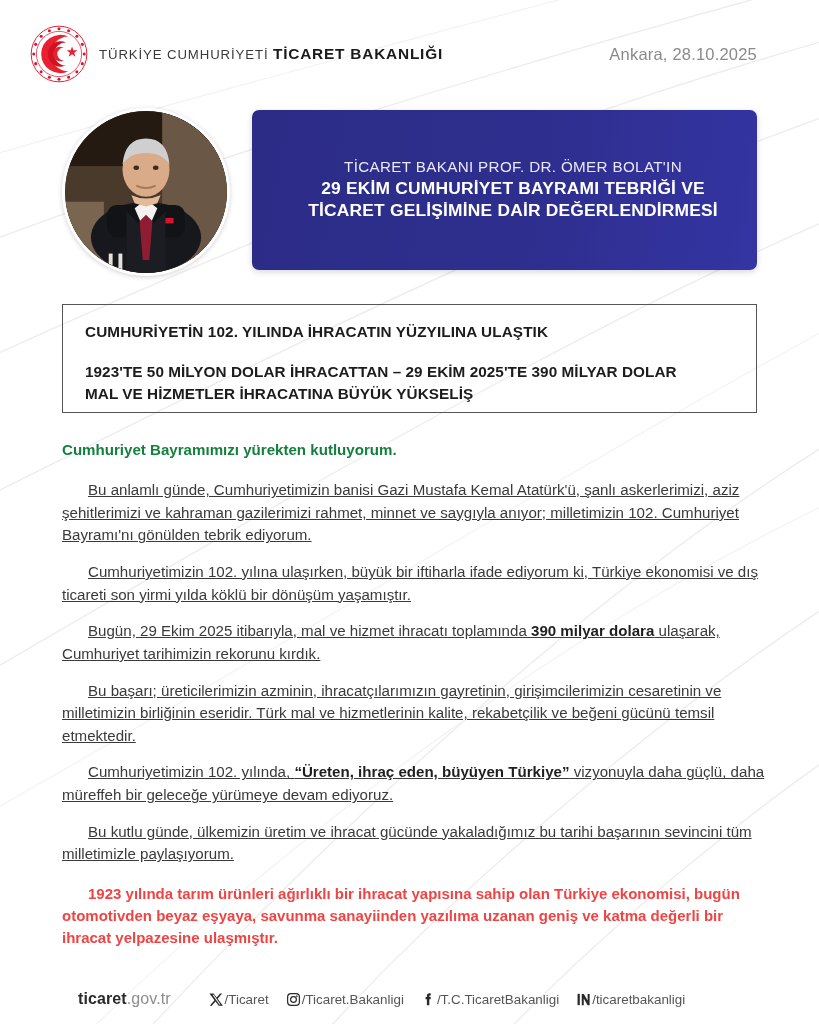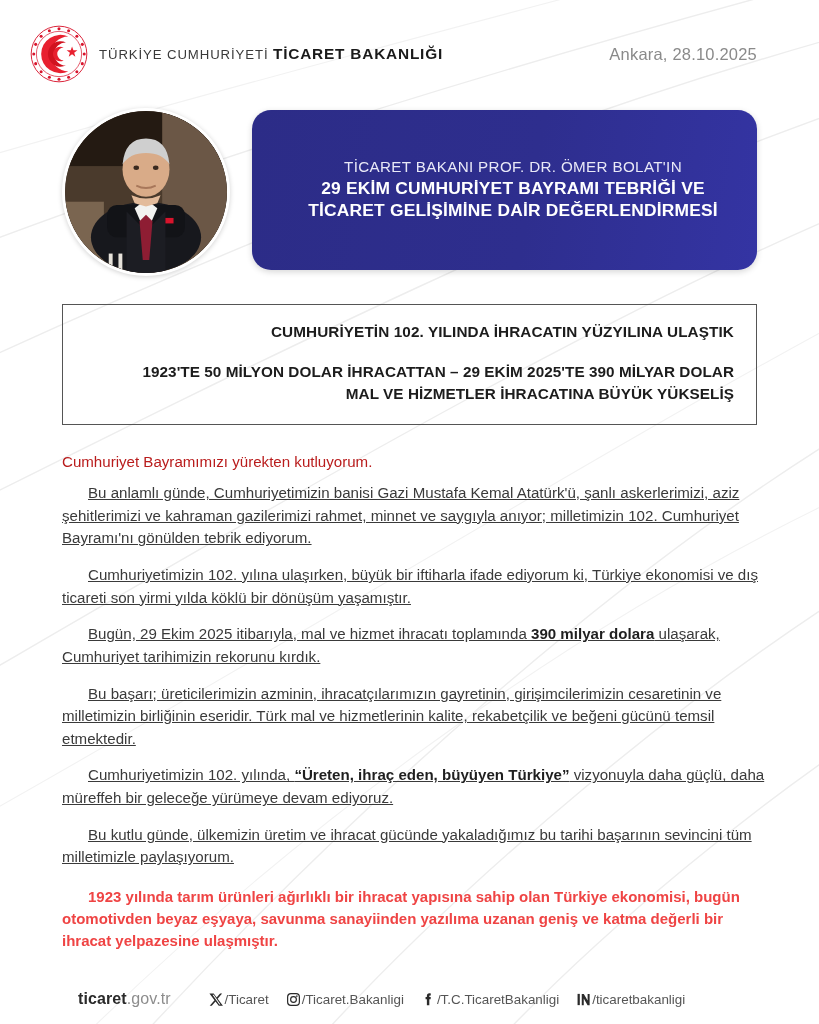--- a/index.html
+++ b/index.html
@@ -87,21 +87,21 @@
     box-shadow: 0 1px 5px rgba(0,0,0,0.18);
     position: relative;
     background: #3a2f27;
   }
   .portrait svg { width: 100%; height: 100%; display: block; }
 
   .title-banner {
     flex: 1 1 auto;
     align-self: stretch;
     margin: 8px 0 12px 0;
-    border-radius: 19px;
+    border-radius: 7px;
     background: linear-gradient(100deg, #2c2c87 0%, #2e2e8e 55%, #3434a3 100%);
     display: flex;
     flex-direction: column;
     align-items: center;
     justify-content: center;
     padding: 14px 1px 16px 18px;
     text-align: center;
     box-shadow: 0 2px 6px rgba(0,0,0,0.16);
   }
   .title-banner .tb-line {
@@ -119,22 +119,22 @@
   .title-banner .tb-line.bold {
     font-weight: 700;
     font-size: 17.4px;
     letter-spacing: 0.2px;
   }
 
   
   .headline-box {
     margin: 22px 62px 0 62px;
     border: 1.6px solid #555555;
-    padding: 18px 22px 20px 22px;
-    text-align: right;
+    padding: 18px 22px 8px 22px;
+    text-align: left;
     background: transparent;
   }
   .headline-box .hl-main {
     font-size: 15.3px;
     font-weight: 700;
     color: #1c1c1c;
     letter-spacing: 0.1px;
     margin-bottom: 20px;
     white-space: nowrap;
   }
@@ -149,24 +149,24 @@
 
   
   .body-copy {
     margin: 26px 54px 0 62px;
     font-size: 15.1px;
     line-height: 1.5;
     color: #3a3a3a;
   }
   .body-copy p { margin-bottom: 14px; text-align: left; }
   .body-copy p.lead {
-    font-weight: 400;
-    color: #b91c1c;
+    font-weight: 700;
+    color: #15803d;
     text-indent: 0;
-    margin-bottom: 8px;
+    margin-bottom: 17px;
   }
   .body-copy p.indent { text-indent: 26px; text-decoration: underline; }
   .body-copy p.closing {
     font-weight: 700;
     color: #ef4444;
     text-indent: 26px;
     font-size: 15px;
     line-height: 1.47;
     margin-top: 17px;
   }

